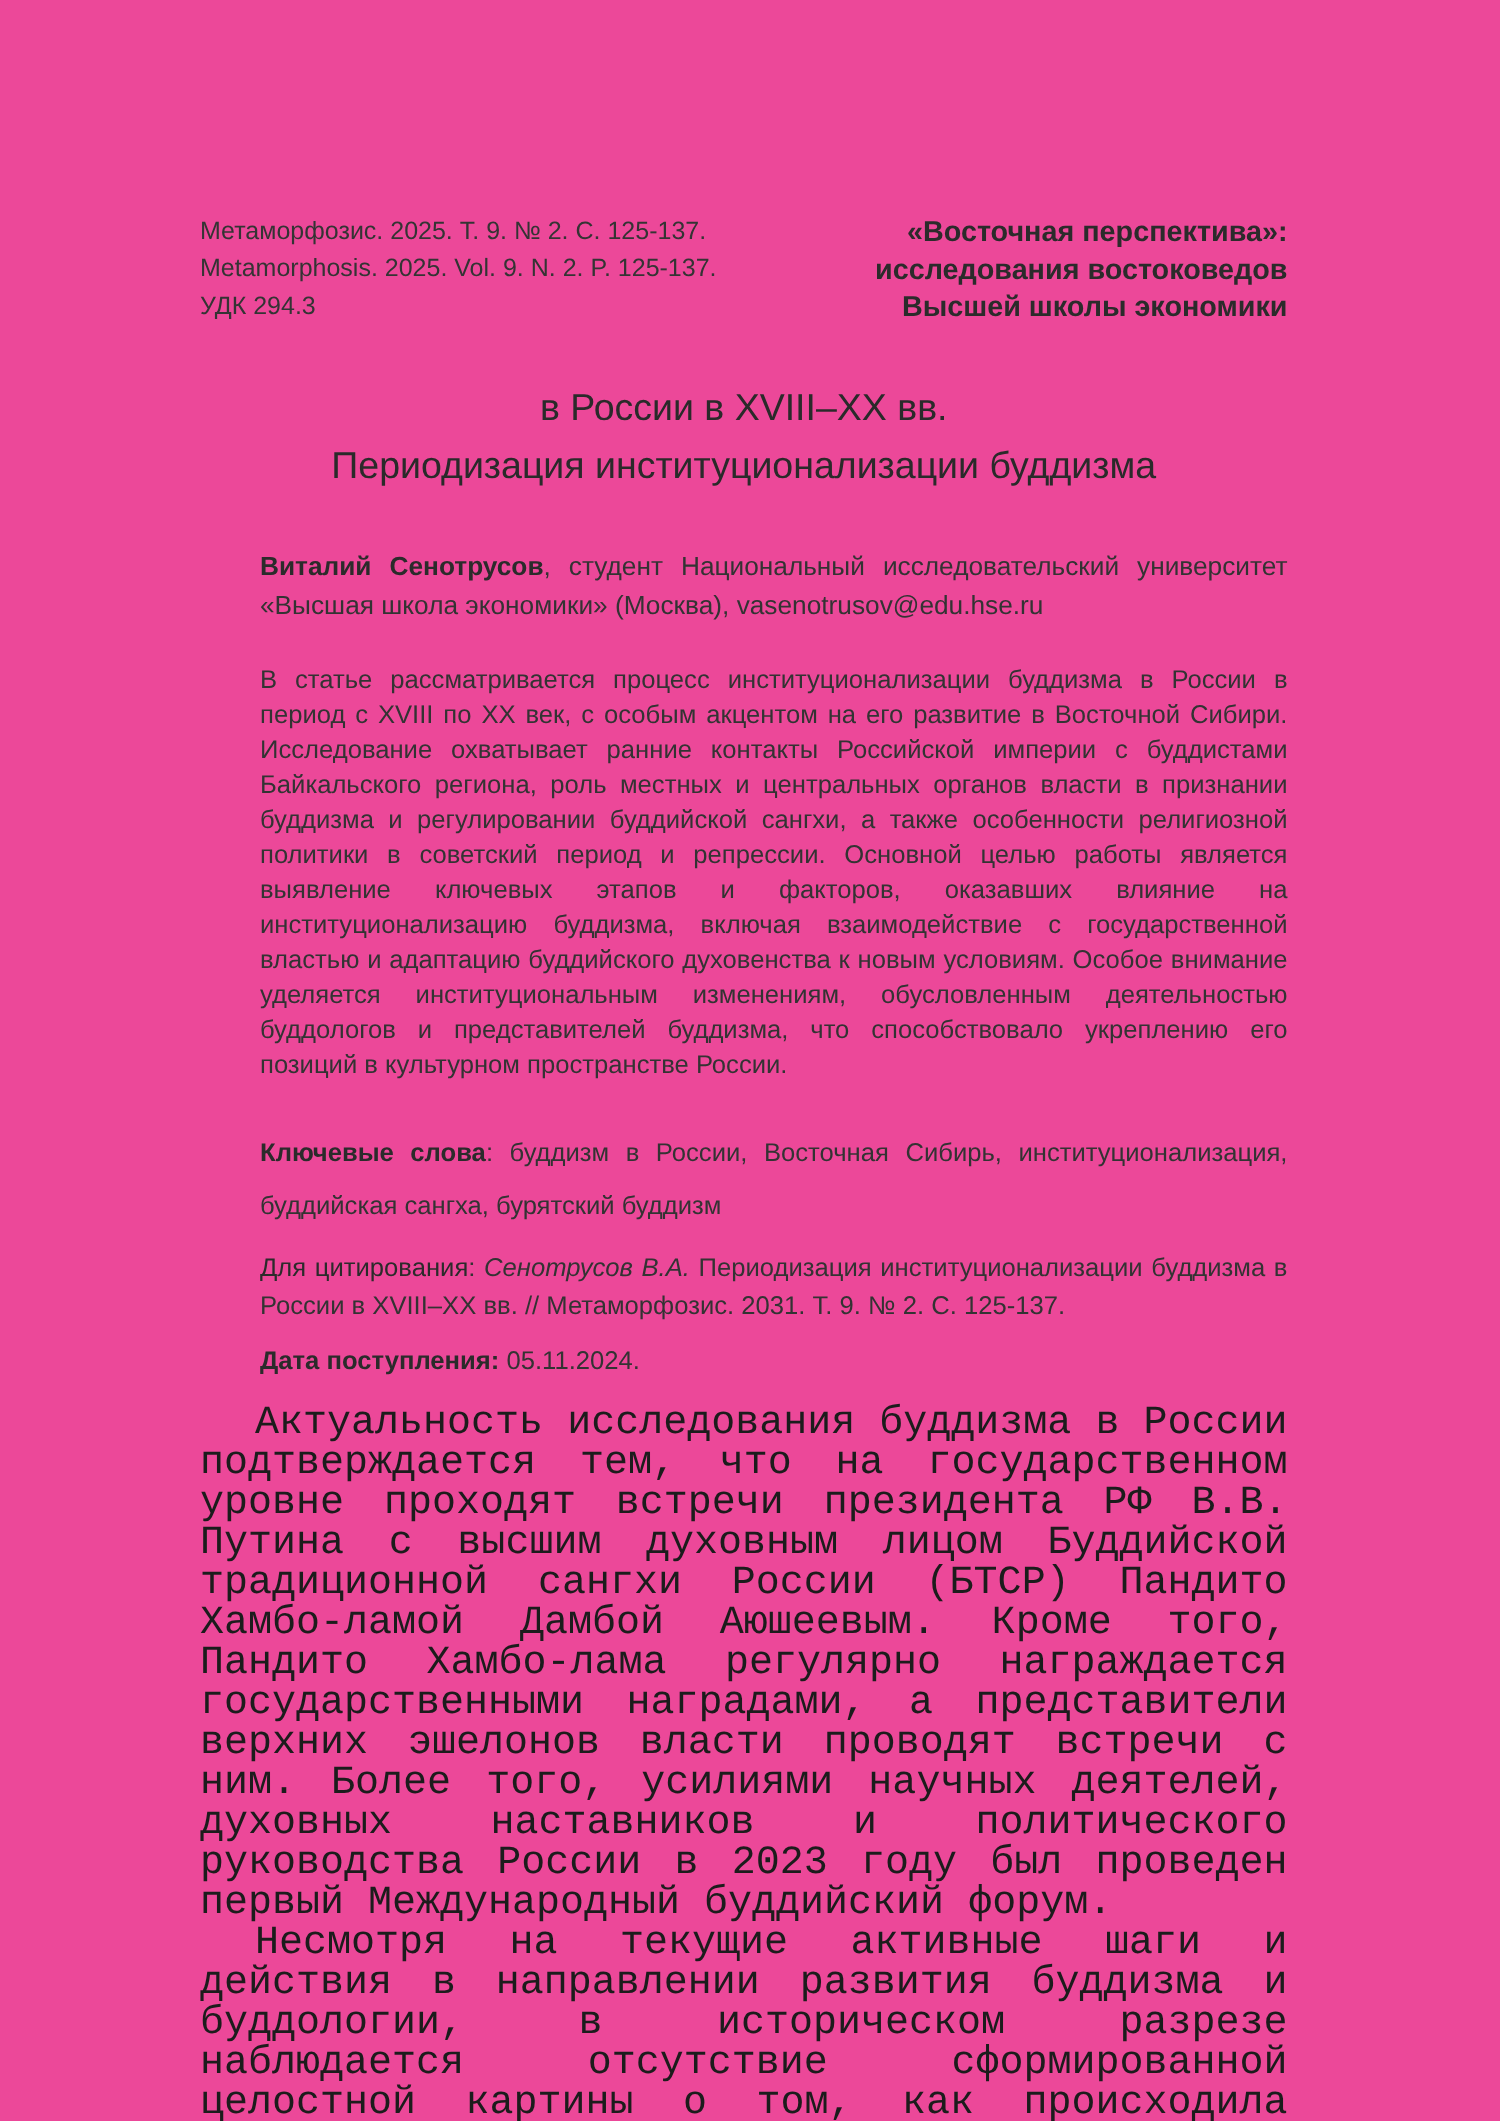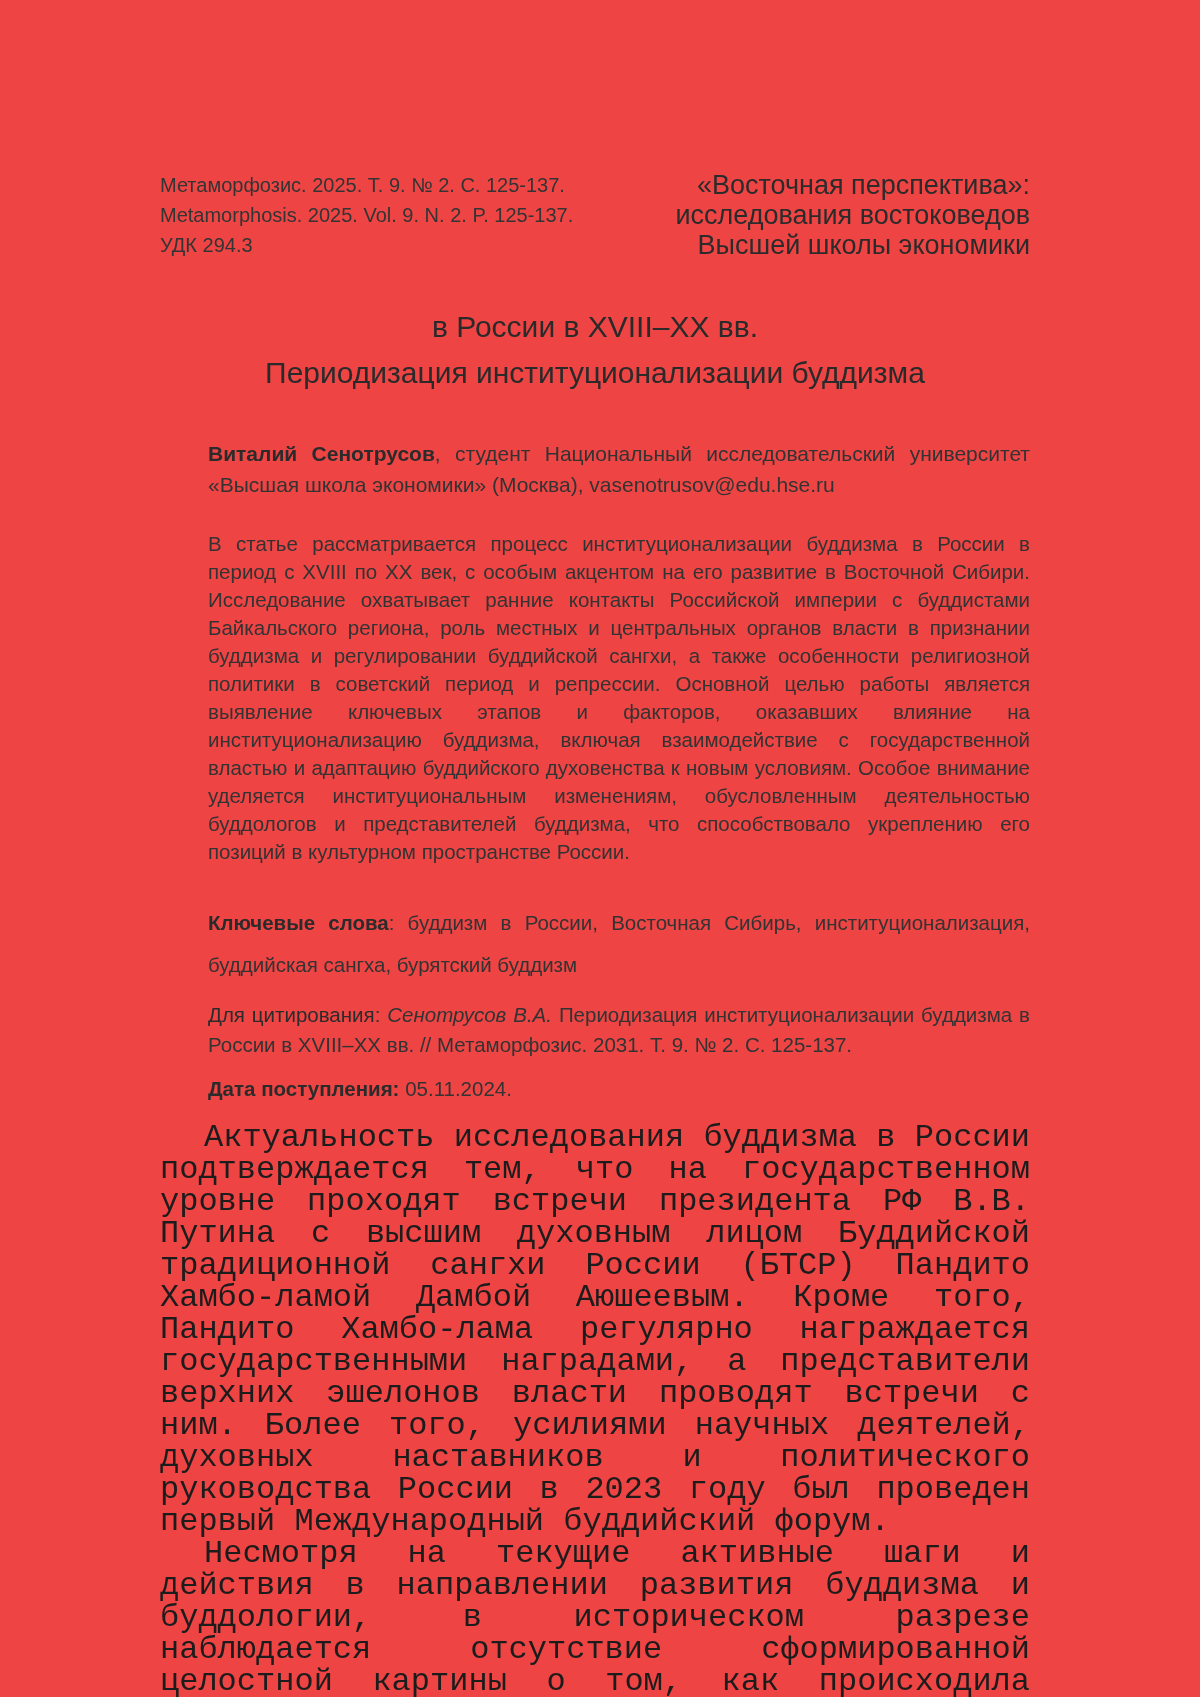--- a/index.html
+++ b/index.html
@@ -1,20 +1,20 @@
 <!DOCTYPE html>
 <html lang="ru"><head>
 <meta charset="utf-8">
 <style>
   html, body { margin: 0; padding: 0; background: #ffffff; }
   .page {
     position: relative;
     width: 1200px;
     height: 1697px;
-    background: #ef4444;
+    background: #ec4899;
     overflow: hidden;
     font-family: "Liberation Sans", "DejaVu Sans", sans-serif;
   }
   .content {
     position: absolute;
     left: 160px;
     top: 0;
     width: 870px;
     padding-top: 170px;
     box-sizing: content-box;
@@ -26,24 +26,24 @@
     align-items: flex-start;
   }
   .meta-left div {
     font-size: 20px;
     line-height: 30px;
     color: #343434;
     font-weight: 400;
   }
   .meta-right {
     text-align: right;
-    font-size: 27px;
+    font-size: 23px;
     line-height: 30px;
     color: #2b2b2b;
-    font-weight: 400;
+    font-weight: 700;
   }
   
   .article-title {
     margin-top: 44px;
     text-align: center;
     font-size: 30px;
     line-height: 46px;
     font-weight: 400;
     color: #2a2a2a;
   }

